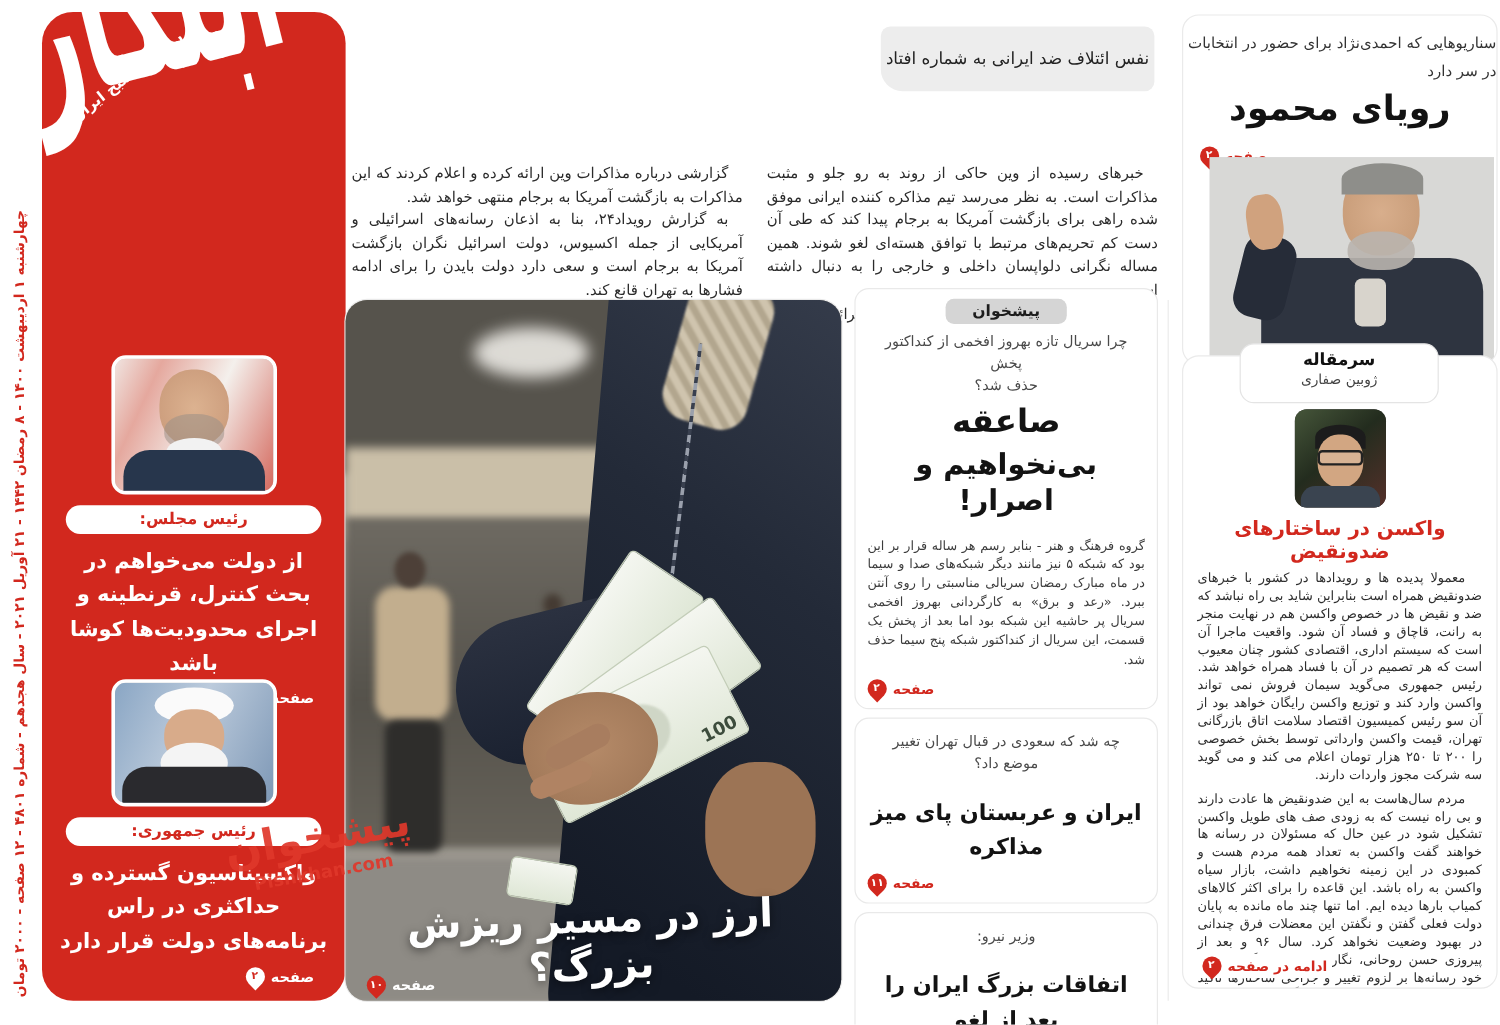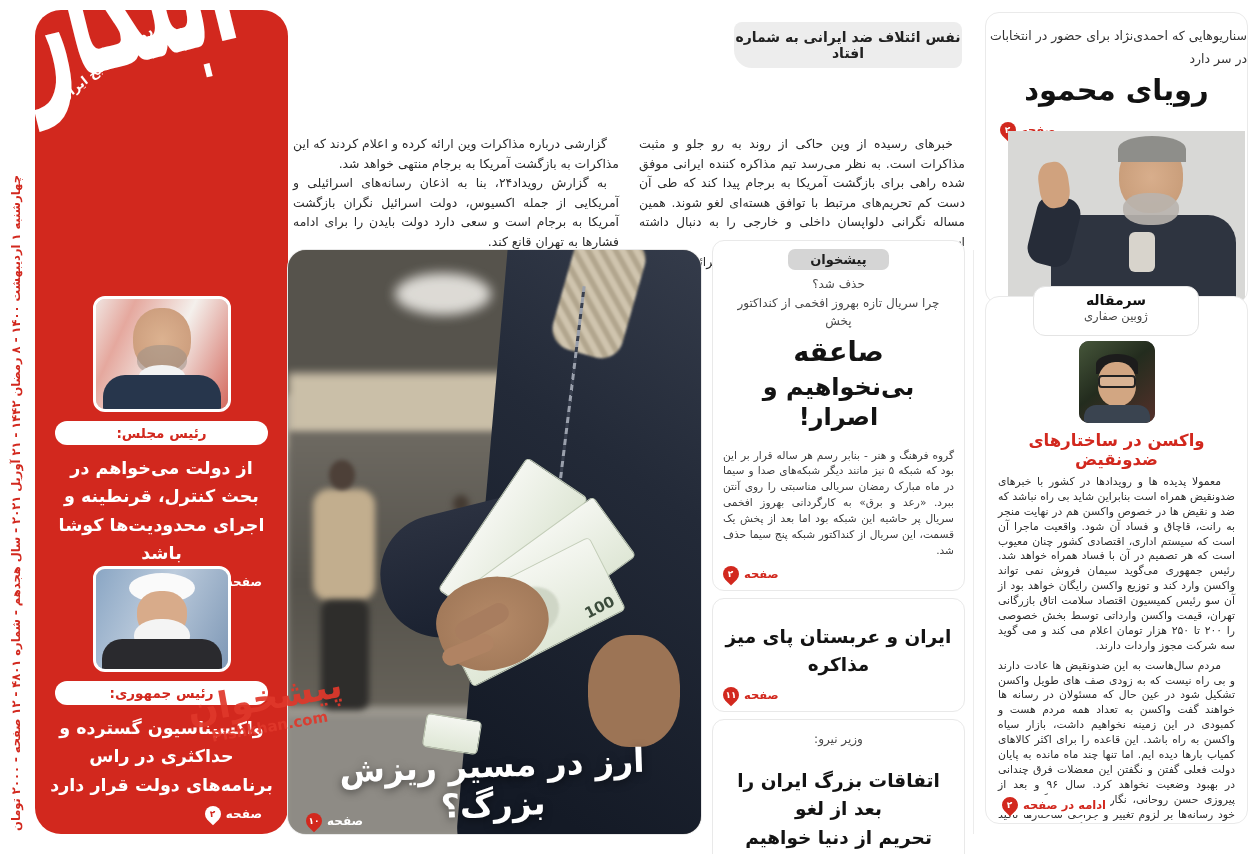--- a/index.html
+++ b/index.html
@@ -32,22 +32,22 @@
   .badge-label-red{color:#d2281e;font-size:11.5px;font-weight:bold;}
   .heart{display:inline-flex;align-items:center;justify-content:center;
     width:16px;height:16px;border-radius:50% 50% 0 50%;transform:rotate(45deg);flex:0 0 auto;}
   .heart>span{transform:rotate(-45deg);font-size:9px;font-weight:bold;line-height:1;}
   .heart.red{background:#d2281e;color:#fff;}
   .heart.white{background:#fff;color:#d2281e;}
 
   
   .lead{position:absolute;left:292px;top:12px;width:673px;height:230px;}
   .lead-kicker{position:absolute;right:3px;top:10px;width:228px;background:#ededed;
-    border-radius:8px 8px 8px 18px;padding:7px 0;text-align:center;
-    font-size:14px;font-weight:bold;color:#222;}
+    border-radius:8px 8px 8px 18px;padding:19px 0;text-align:center;
+    font-size:14px;font-weight:normal;color:#222;}
   .lead-headline{position:absolute;top:46px;left:0;right:0;padding-left:150px;
     text-align:center;font-size:46px;font-weight:bold;color:#121212;}
   .lead-body{position:absolute;top:122px;left:0;right:0;display:flex;gap:20px;}
   .lead-col{width:326px;font-size:12.4px;line-height:1.58;text-align:justify;color:#2b2b2b;}
   .lead-col p{margin:0;text-indent:12px;}
   .lead-more{display:flex;align-items:center;gap:4px;justify-content:flex-end;margin-top:3px;}
 
   
   .money{position:absolute;left:288px;top:250px;width:413px;height:584px;
     border-radius:18px;overflow:hidden;background:#9a968e;box-shadow:0 0 0 1px #e9e9e9;}
@@ -278,35 +278,39 @@
   <div class="watermark">
     <div class="w1">پیشخوان</div>
     <div class="w2">Pishkhan.com</div>
   </div>
 
   <div class="mid-col">
 
     <div class="mid-card" style="min-height:222px;">
       <div class="mid-header">پیشخوان</div>
       <div class="mid-kicker">
+        <div>چرا سریال تازه بهروز افخمی از کنداکتور پخش</div>
         <div>حذف شد؟</div>
-        <div>چرا سریال تازه بهروز افخمی از کنداکتور پخش</div>
       </div>
       <div class="mid-head-big1">صاعقه</div>
       <div class="mid-head-big2">بی‌نخواهیم و اصرار!</div>
       <div class="mid-body">گروه فرهنگ و هنر - بنابر رسم هر ساله قرار بر این بود که شبکه ۵ نیز مانند دیگر شبکه‌های صدا و سیما در ماه مبارک رمضان سریالی مناسبتی را روی آنتن ببرد. «رعد و برق» به کارگردانی بهروز افخمی سریال پر حاشیه این شبکه بود اما بعد از پخش یک قسمت، این سریال از کنداکتور شبکه پنج سیما حذف شد.</div>
       <div class="badge-row left">
         <span class="badge-label-red">صفحه</span>
         <span class="heart red">
             <span>۲</span>
           </span>
       </div>
     </div>
 
     <div class="mid-card">
+      <div class="mid-kicker" style="margin-top:4px;">
+        <div>چه شد که سعودی در قبال تهران تغییر</div>
+        <div>موضع داد؟</div>
+      </div>
       <div class="mid-headline">ایران و عربستان پای میز مذاکره</div>
       <div class="badge-row left">
         <span class="badge-label-red">صفحه</span>
         <span class="heart red">
             <span>۱۱</span>
           </span>
       </div>
     </div>
 
     <div class="mid-card">

